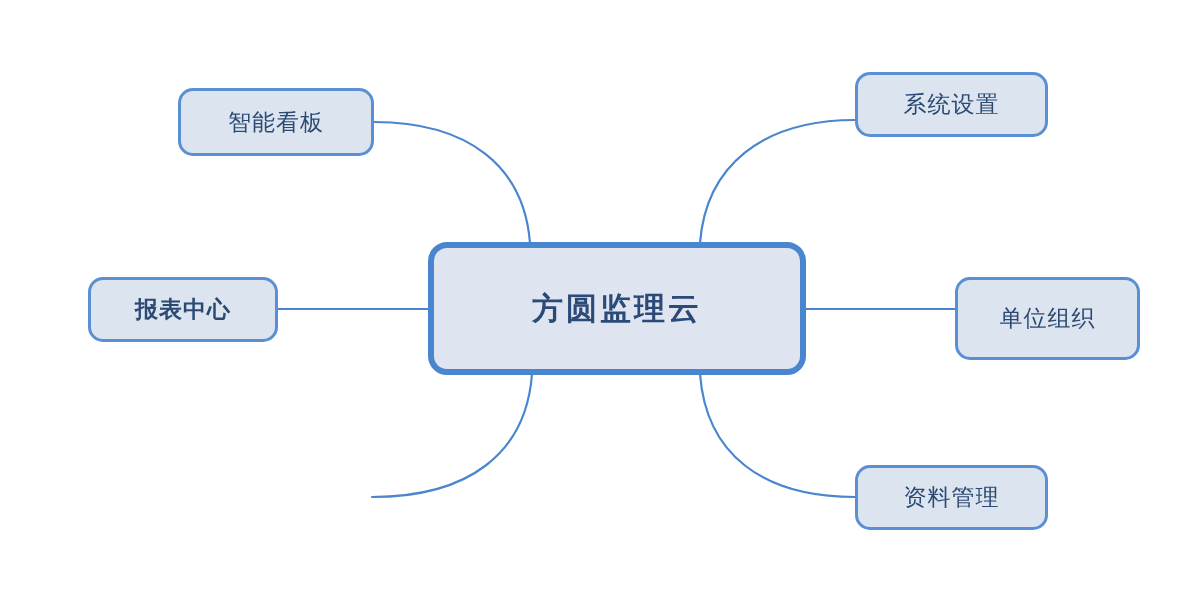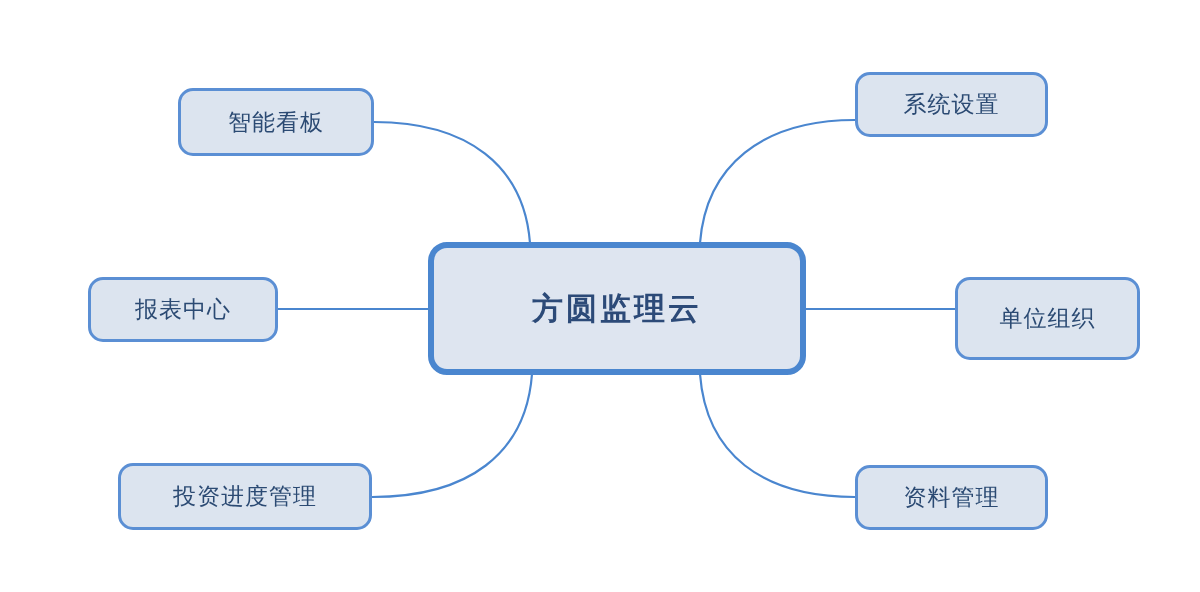--- a/index.html
+++ b/index.html
@@ -70,27 +70,24 @@
   </svg>
 
   <div class="node central" style="left:428px; top:242px; width:378px; height:133px;font-family:Liberation Serif, serif;">
     <span class="node-label">方圆监理云</span>
   </div>
 
   <div class="node" style="left:178px; top:88px; width:196px; height:68px;">
     <span class="node-label">智能看板</span>
   </div>
 
-  <div class="node" style="left:88px; top:277px; width:190px; height:65px;">
+  <div class="node" style="left:88px; top:277px; width:190px; height:65px;font-weight:bold;">
     <span class="node-label">报表中心</span>
   </div>
 
-  <div class="node" style="left:118px; top:463px; width:254px; height:67px;">
-    <span class="node-label">投资进度管理</span>
-  </div>
 
   <div class="node" style="left:855px; top:72px; width:193px; height:65px;">
     <span class="node-label">系统设置</span>
   </div>
 
   <div class="node" style="left:955px; top:277px; width:185px; height:83px;">
     <span class="node-label">单位组织</span>
   </div>
 
   <div class="node" style="left:855px; top:465px; width:193px; height:65px;">

